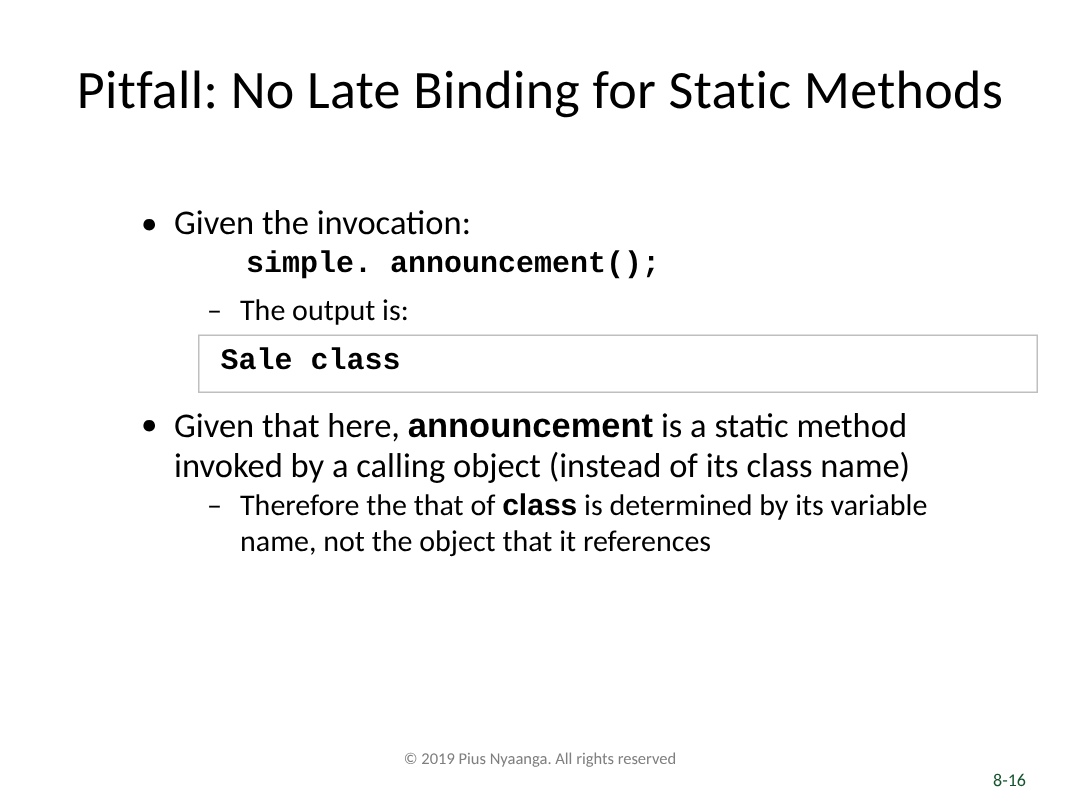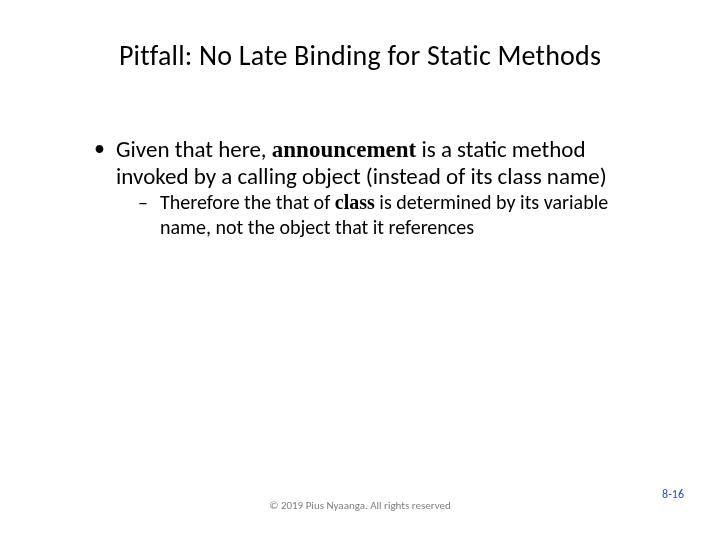--- a/index.html
+++ b/index.html
@@ -17,21 +17,21 @@
     width: 720px;
     height: 540px;
     box-sizing: border-box;
   }
   .title {
     position: absolute;
     top: 38px;
     left: 0;
     right: 0;
     text-align: center;
-    font-size: 28px;
+    font-size: 36px;
     font-weight: 400;
     color: #000;
     letter-spacing: 0.2px;
   }
   .body {
     position: absolute;
     top: 136px;
     left: 90px;
     right: 60px;
   }
@@ -86,51 +86,61 @@
     margin: 4px 0 8px -28px;
     font-family: "Courier New", Courier, monospace;
     font-weight: bold;
     font-size: 20px;
     background: #fff;
     width: 560px;
     box-sizing: border-box;
     white-space: pre;
   }
   .code-inline {
-    font-family: Liberation Serif, serif;
+    font-family: Liberation Sans, sans-serif;
     font-weight: bold;
     margin-top: 20px;
   }
   .footer-center {
     position: absolute;
     bottom: 28px;
     left: 0;
     right: 0;
     text-align: center;
     font-size: 11px;
     color: #7f7f7f;
   }
   .footer-right {
     position: absolute;
-    bottom: 39px;
+    bottom: 12px;
     right: 36px;
     font-size: 12px;
-    color: #1d4ed8;
+    color: #14532d;
   }
 </style>
 </head>
 <body>
 
 <div class="slide">
 
   <div class="title">Pitfall:  No Late Binding for Static Methods</div>
 
   <div class="body">
     <ul class="level1">
 
+      <li>
+        <span>Given the invocation:</span>
+        <div class="code-line">simple. announcement();</div>
+        <ul class="level2">
+          <li>
+            <span>The output is:</span>
+            <div class="output-box">Sale class</div>
+          </li>
+        </ul>
+      </li>
 
       <li>
         <span>Given that here, </span><span class="code-inline">announcement</span><span> is a static method invoked by a calling object (instead of its class name)</span>
         <ul class="level2">
           <li>
             <span>Therefore the that of </span><span class="code-inline">class</span><span> is determined by its variable name, not the object that it references</span>
           </li>
         </ul>
       </li>
 

